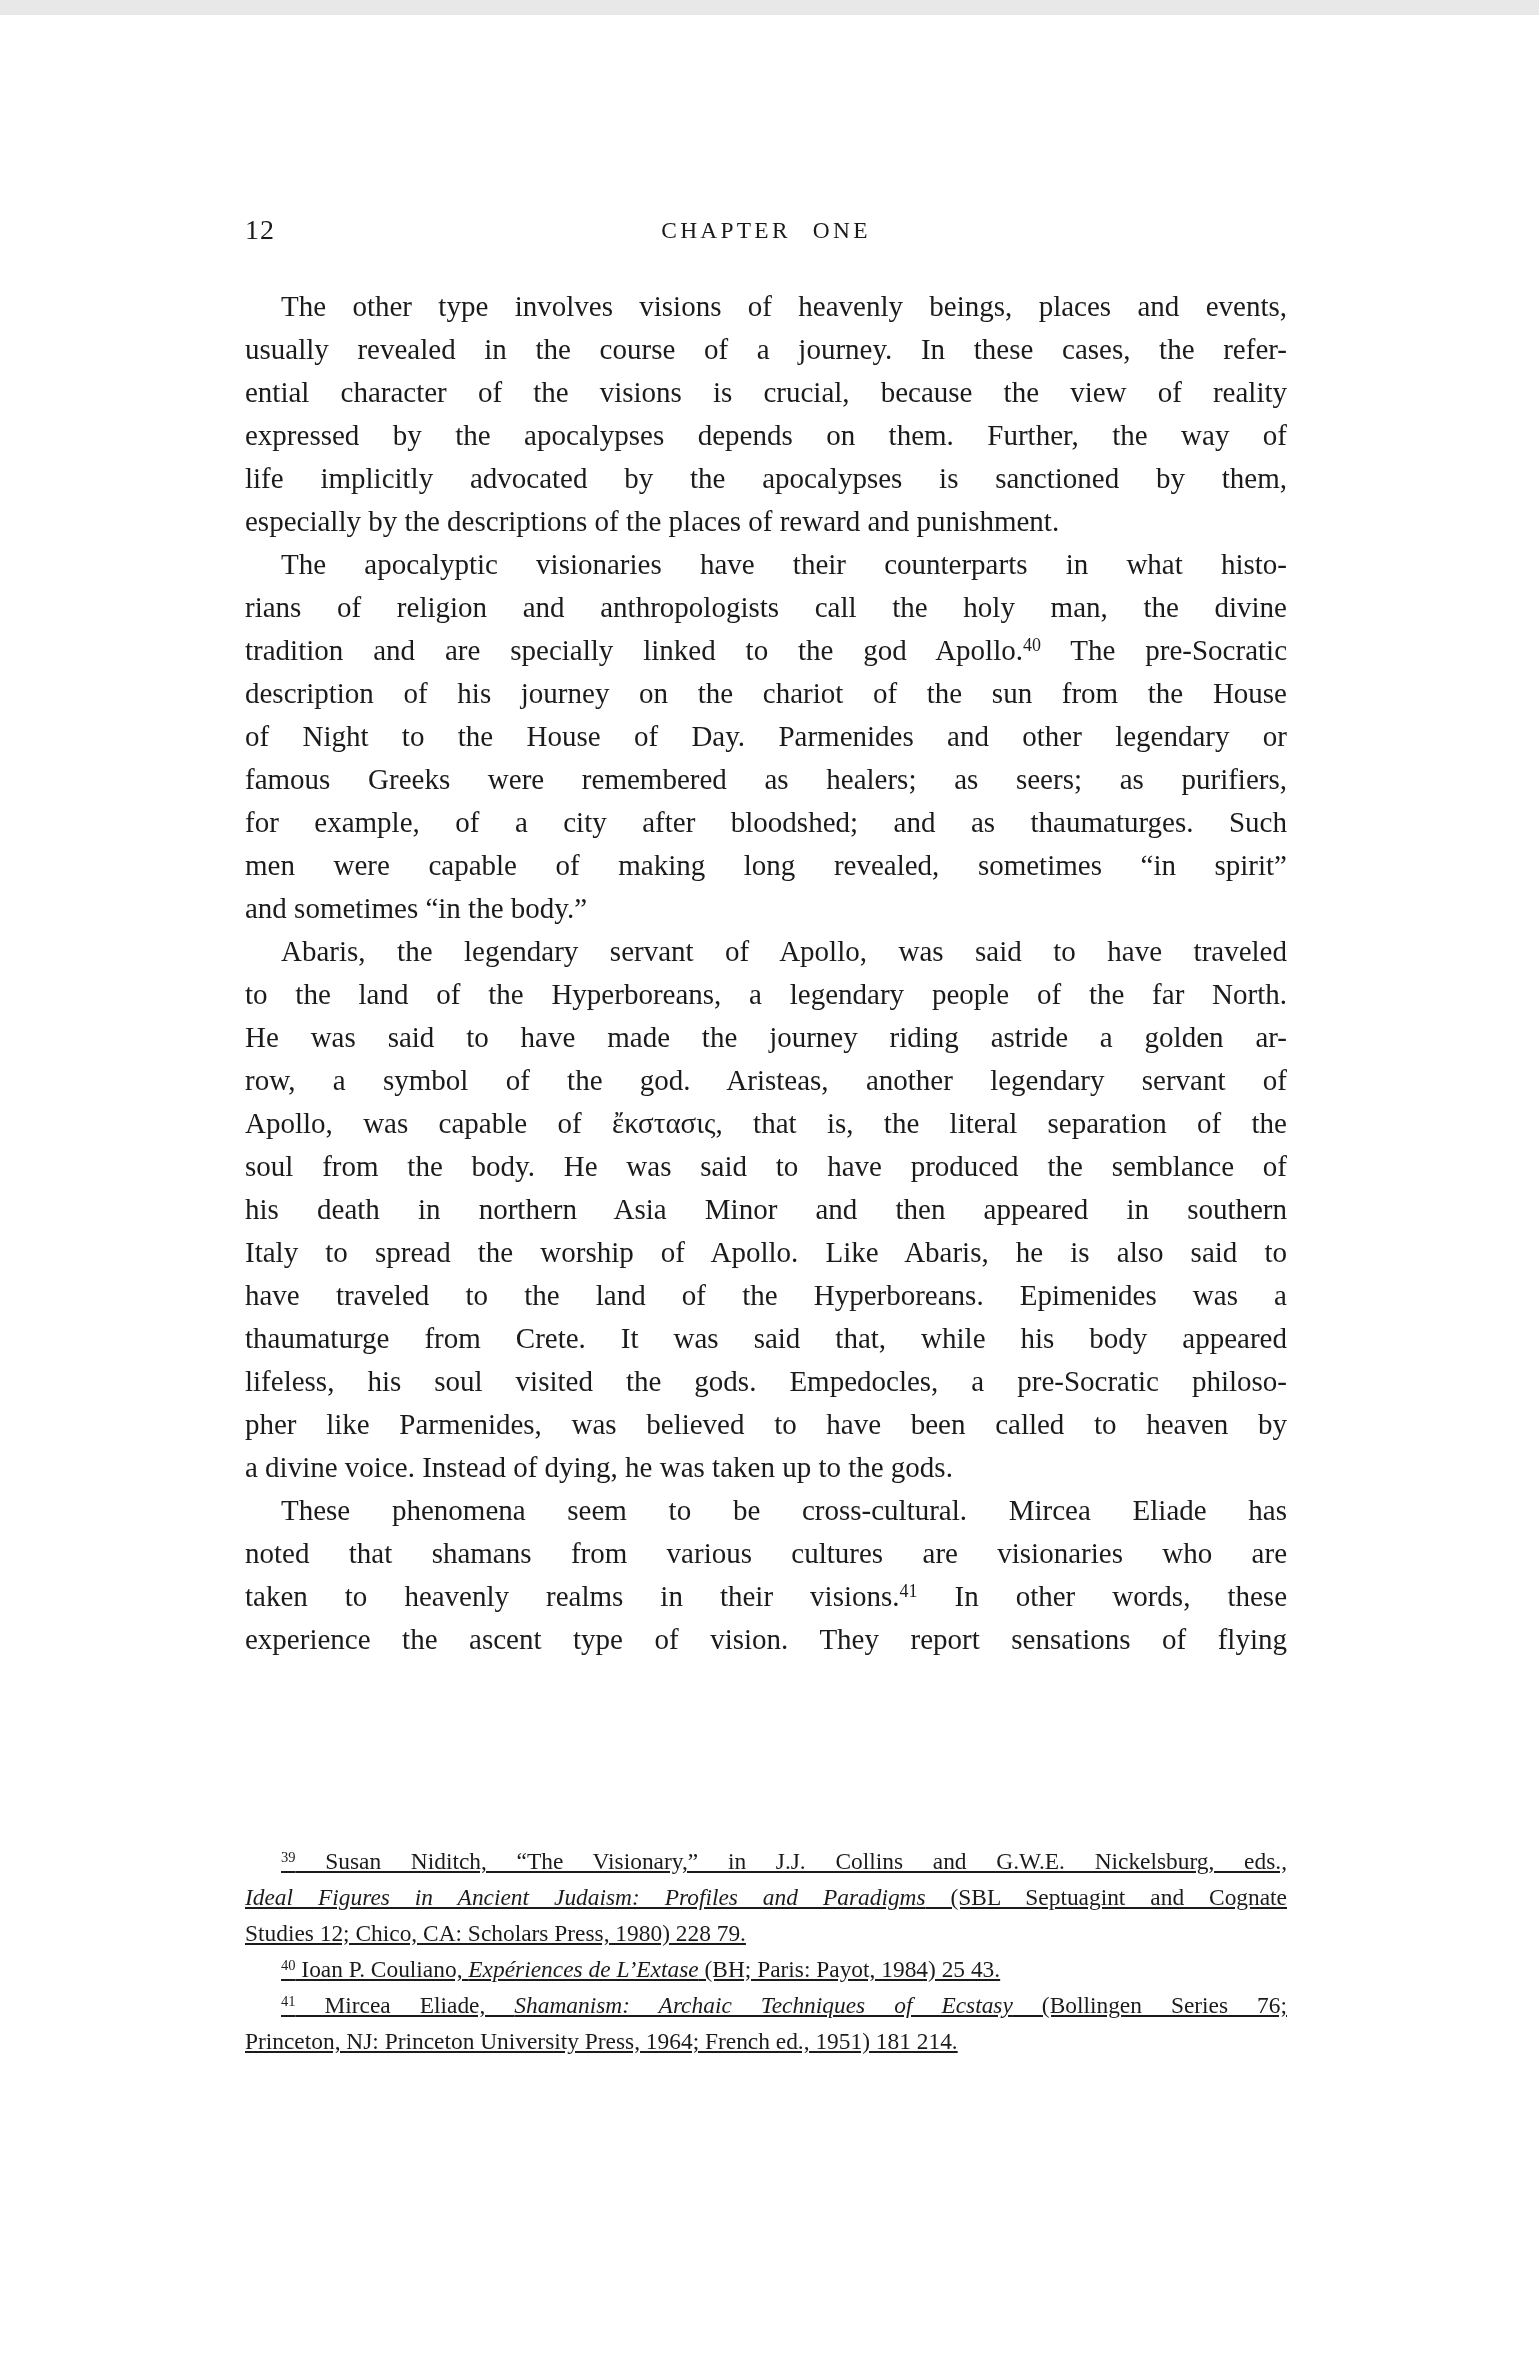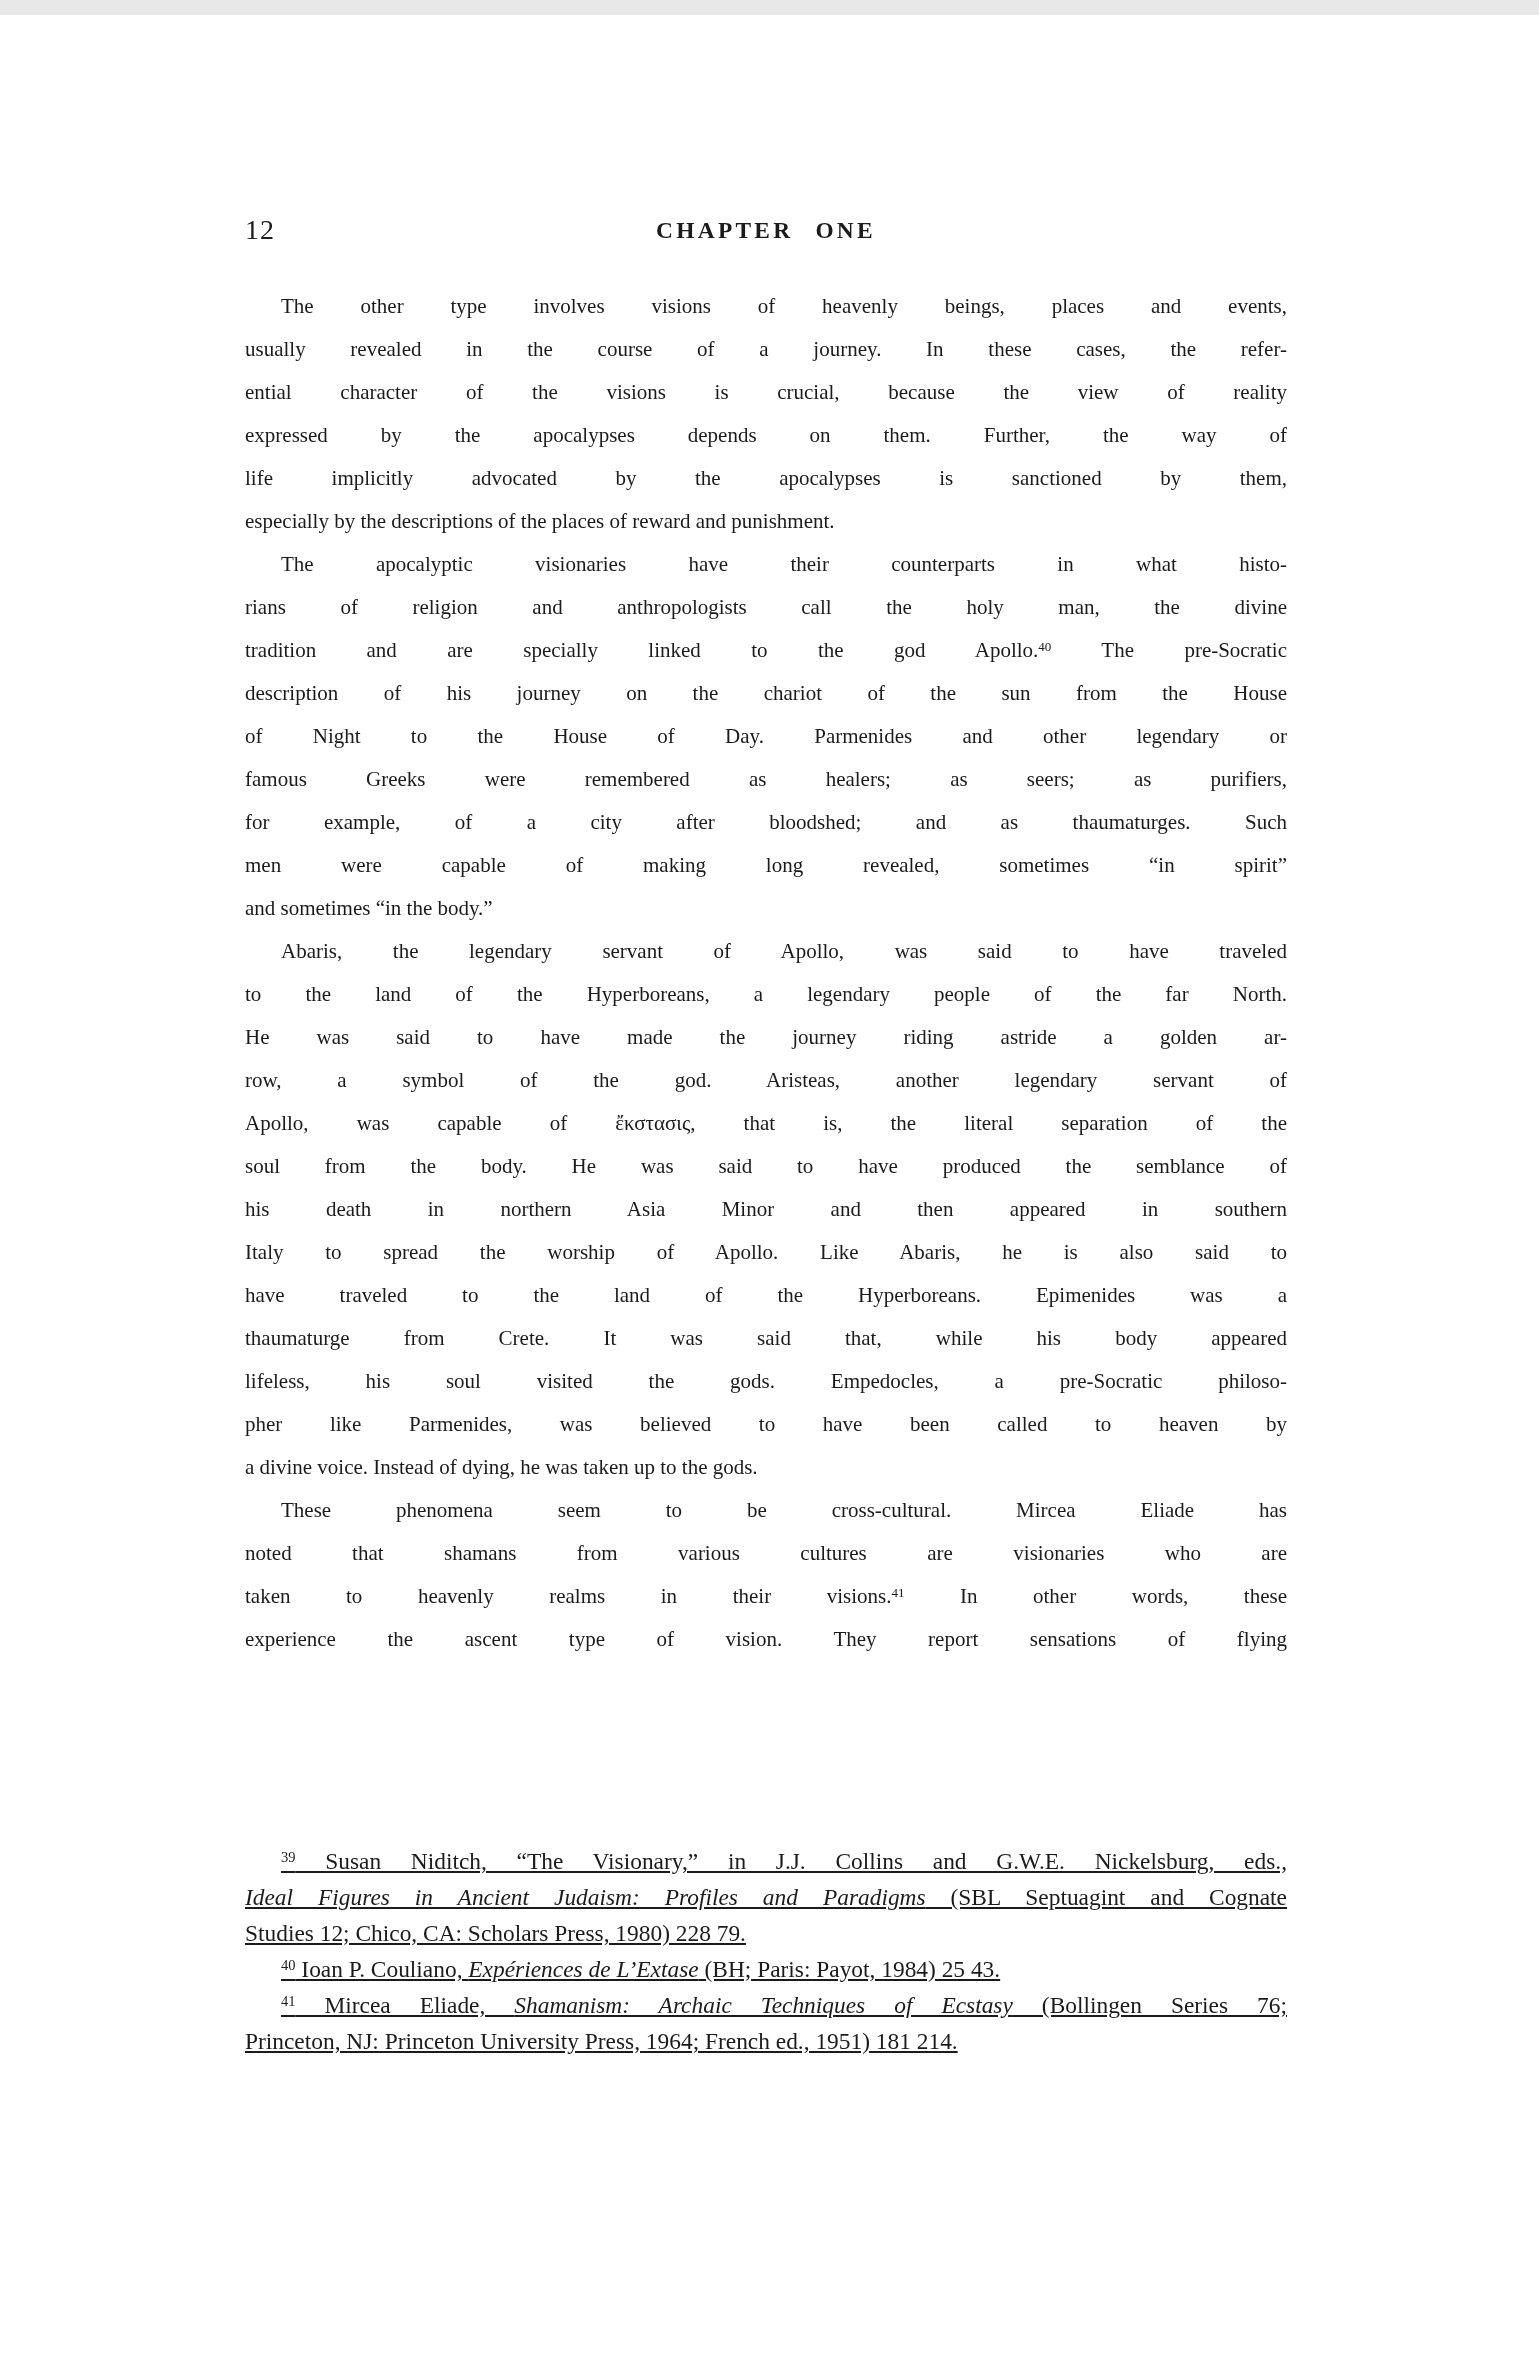--- a/index.html
+++ b/index.html
@@ -30,29 +30,28 @@
   }
   .chapter-title {
     position: absolute;
     left: 0;
     right: 0;
     top: 2.7px;
     text-align: center;
     font-size: 23.4px;
     letter-spacing: 0.14em;
     word-spacing: 0.55em;
-    font-weight: bold;
   }
   
   .body-text {
     position: absolute;
     top: 270px;
     left: 245px;
     width: 1042px;
-    font-size: 21px;
+    font-size: 29px;
   }
   .bline {
     line-height: 43px;
     height: 43px;
     text-align: justify;
     text-align-last: justify;
     white-space: normal;
   }
   .bline.plast { text-align-last: left; }
   .bline.indent { text-indent: 36px; }

